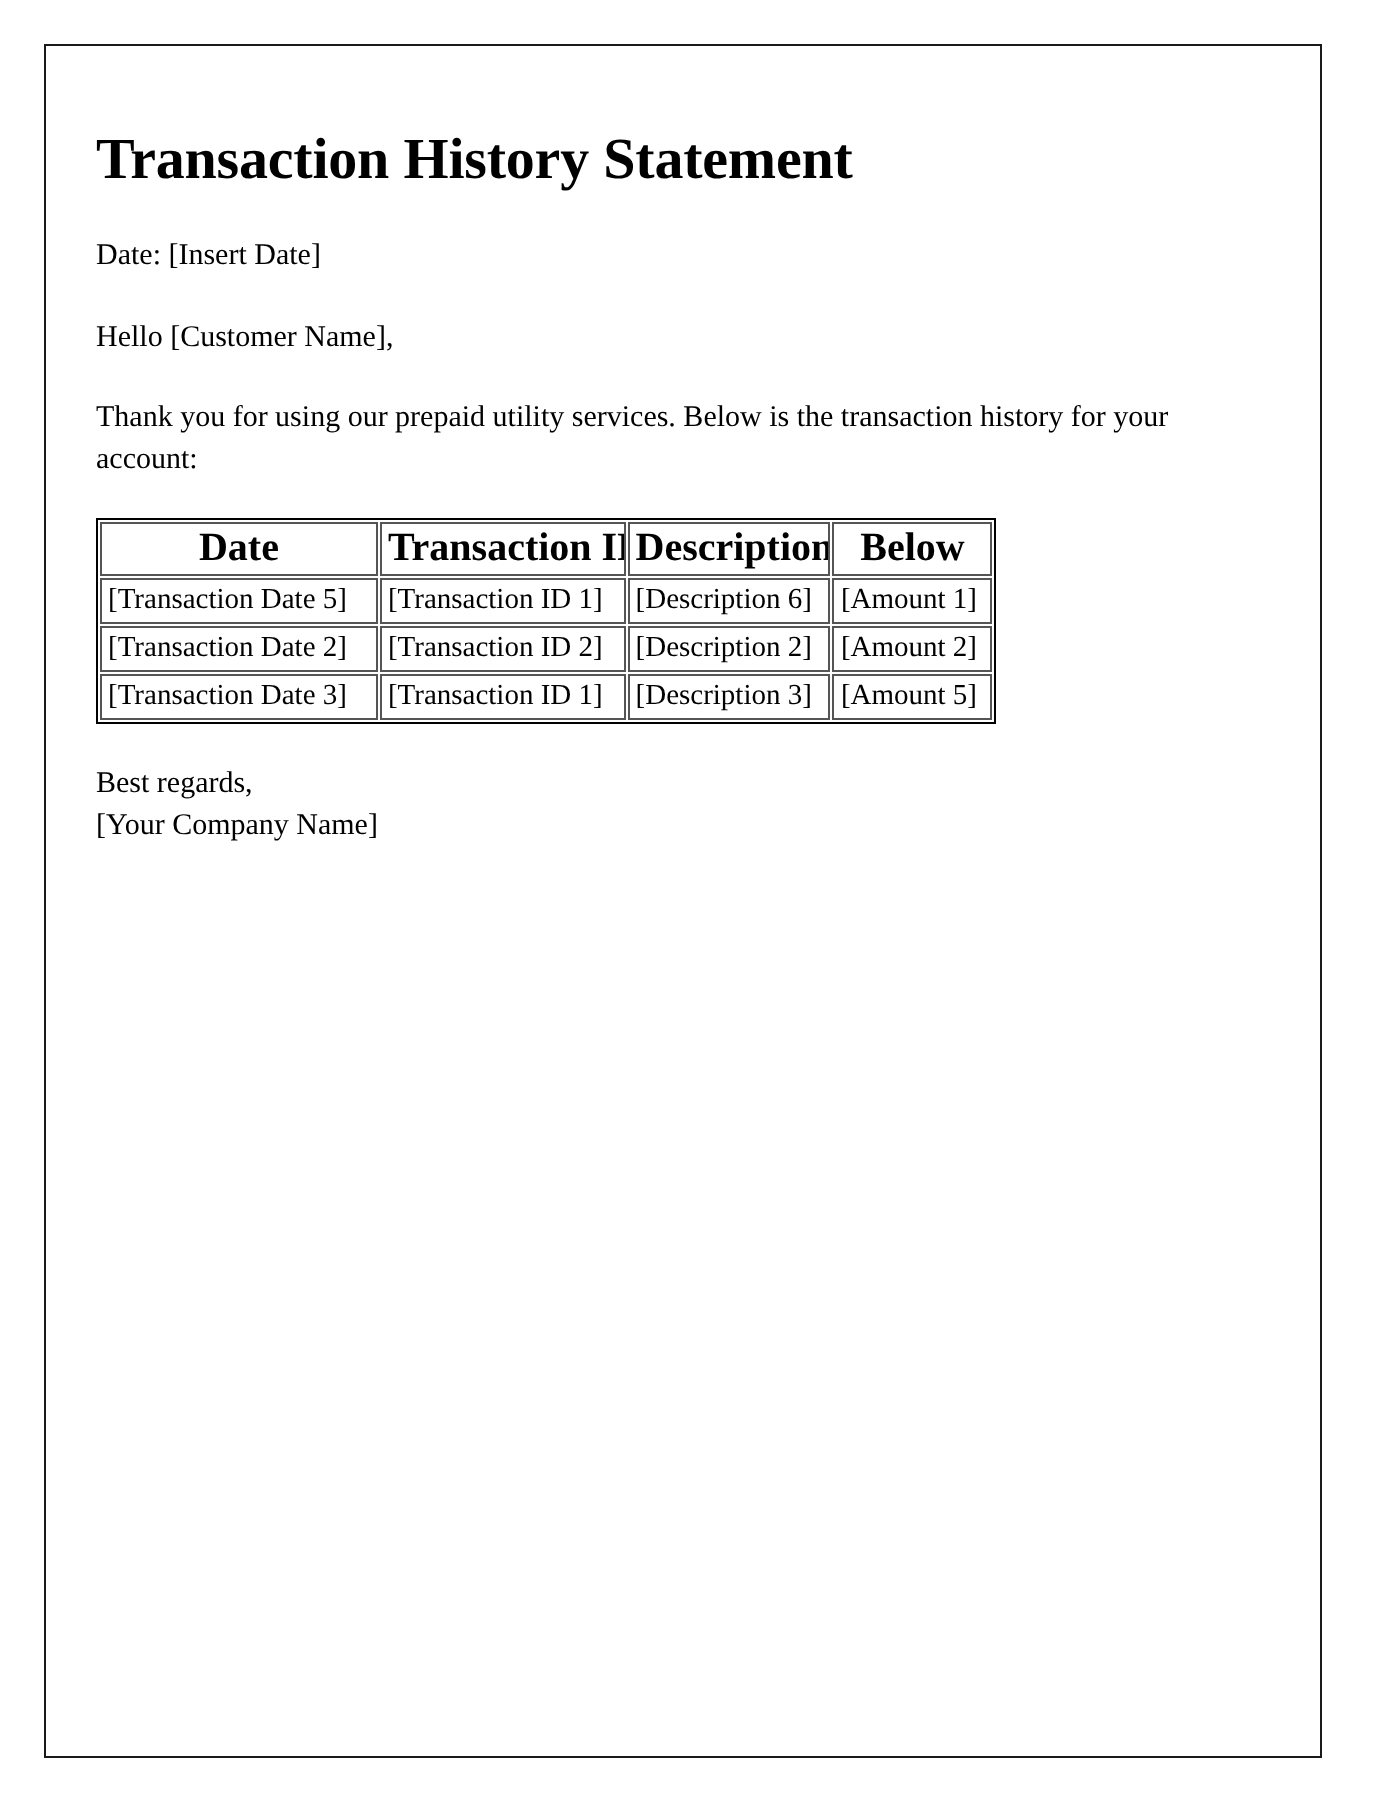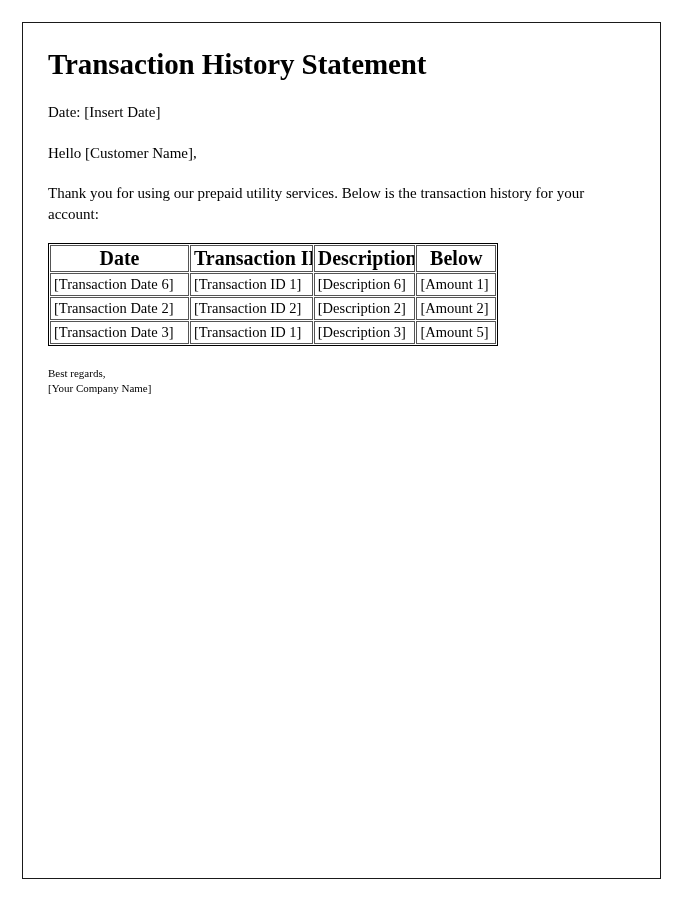--- a/index.html
+++ b/index.html
@@ -33,21 +33,21 @@
     position: absolute;
     left: 48px;
     top: 48px;
     width: 575px;
   }
 
   .doc-title {
     font-size: 29px;
     font-weight: bold;
     line-height: 1.12;
-    margin: 0 0 22px 0;
+    margin: 16px 0 22px 0;
     letter-spacing: -0.1px;
   }
 
   .para {
     font-size: 15px;
     line-height: 1.42;
     margin: 16px 0 19px 0;
   }
 
   .para-intro {
@@ -90,21 +90,21 @@
   .col-date    { width: 138px; }
   .col-txnid   { width: 122px; }
   .col-desc    { width: 101px; }
   .col-amount  { width: 79px; }
 
   .closing {
     margin-top: 20px;
   }
 
   .sign-off {
-    font-size: 11px;
+    font-size: 15px;
     line-height: 1.42;
     margin: 0;
   }
 </style>
 </head>
 <body>
 
 <div class="page">
 
   <div class="page-frame"></div>
@@ -129,21 +129,21 @@
       <thead>
         <tr>
           <th>Date</th>
           <th>Transaction ID</th>
           <th>Description</th>
           <th>Below</th>
         </tr>
       </thead>
       <tbody>
         <tr>
-          <td>[Transaction Date 6]</td>
+          <td>[Transaction Date 5]</td>
           <td>[Transaction ID 1]</td>
           <td>[Description 6]</td>
           <td>[Amount 1]</td>
         </tr>
         <tr>
           <td>[Transaction Date 2]</td>
           <td>[Transaction ID 2]</td>
           <td>[Description 2]</td>
           <td>[Amount 2]</td>
         </tr>

